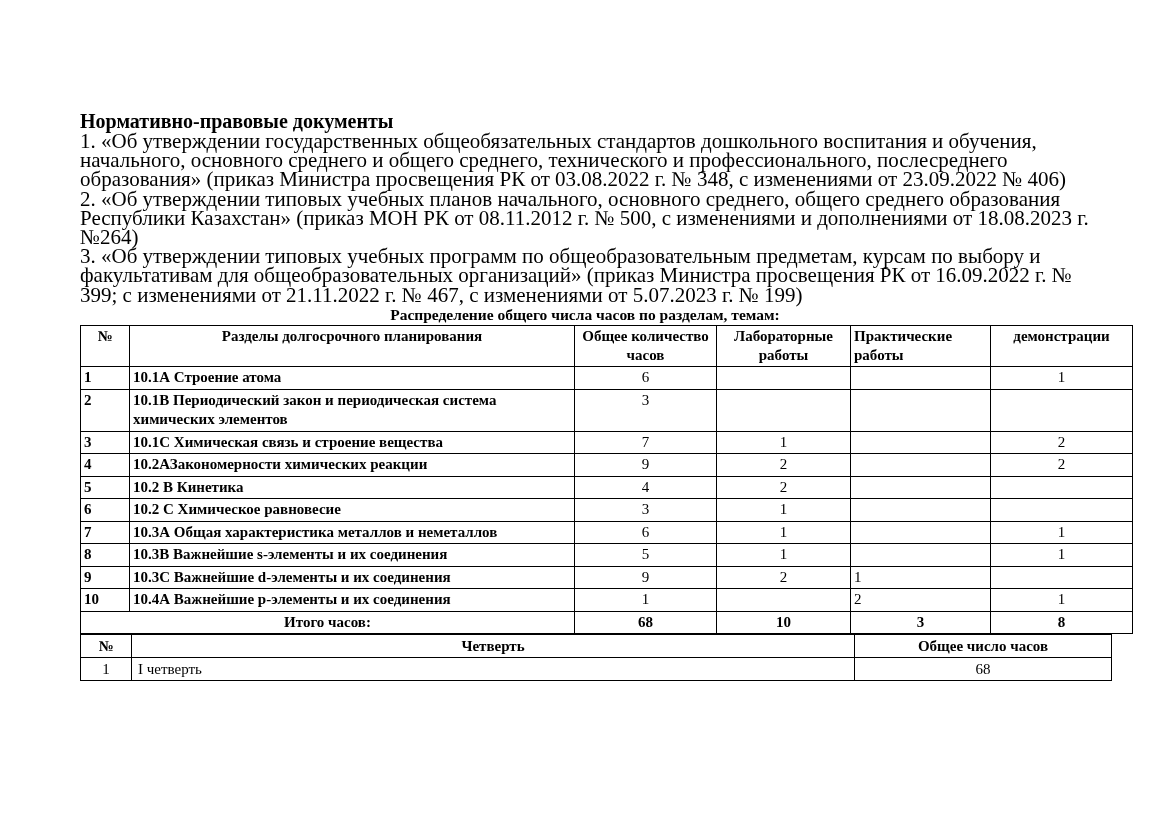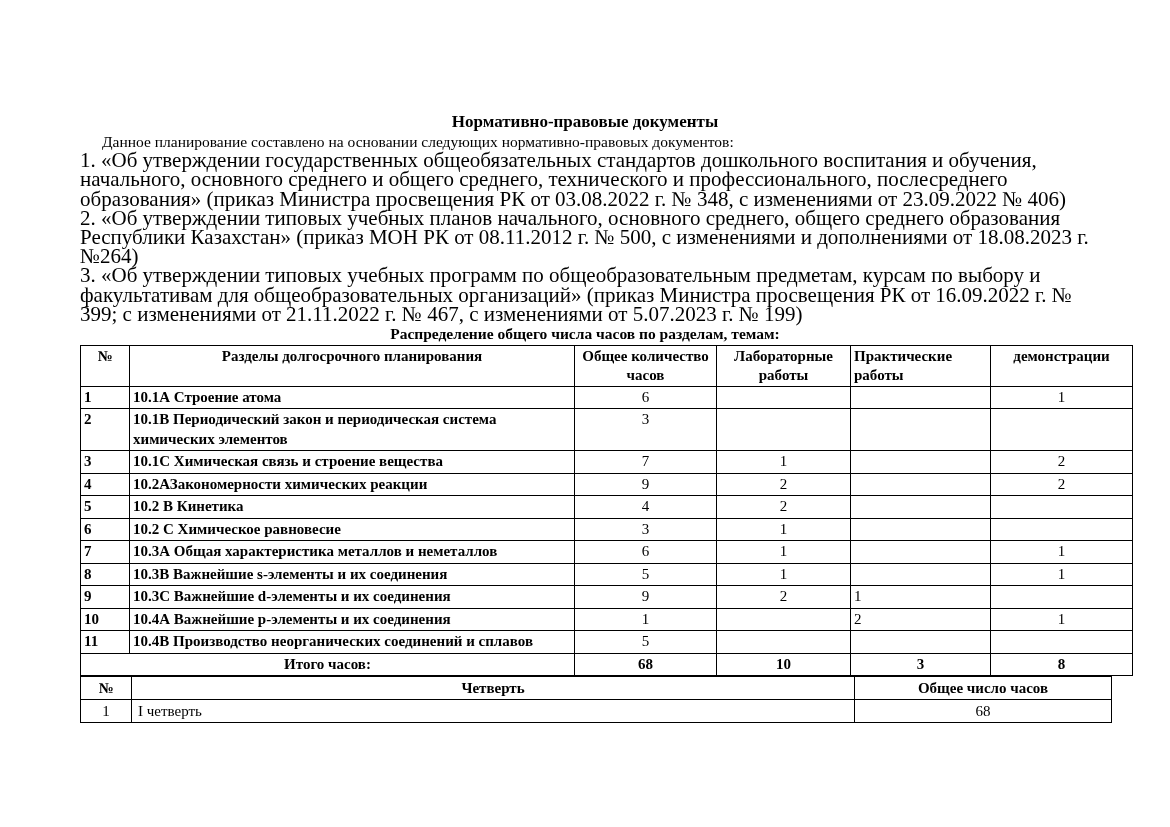--- a/index.html
+++ b/index.html
@@ -15,23 +15,22 @@
     overflow: hidden;
   }
   .page {
     position: relative;
     width: 1170px;
     height: 827px;
     box-sizing: border-box;
     padding: 112px 80px 0 80px;
   }
   .doc-title {
-    text-align: center;
-    font-weight: bold;
-    font-size: 17px;
+    font-weight: bold;
+    font-size: 20px;
     line-height: 19px;
     margin: 0 0 1px 0;
   }
   .intro-line {
     font-size: 15.5px;
     line-height: 19.2px;
     margin: 0;
     text-indent: 22px;
   }
   .para {
@@ -114,21 +113,20 @@
   .q-hrs  { width: 250px; text-align: center; }
   .q-name.left { text-align: left; padding-left: 6px; }
 </style>
 </head>
 <body>
 
 <div class="page">
 
   <div class="doc-title">Нормативно-правовые документы</div>
 
-  <p class="intro-line">Данное планирование составлено на основании следующих нормативно-правовых документов:</p>
 
   <p class="para">1. «Об утверждении государственных общеобязательных стандартов дошкольного воспитания и обучения, начального, основного среднего и общего среднего, технического и профессионального, послесреднего образования» (приказ Министра просвещения РК от 03.08.2022 г. № 348, с изменениями от 23.09.2022 № 406)</p>
   <p class="para">2. «Об утверждении типовых учебных планов начального, основного среднего, общего среднего образования Республики Казахстан» (приказ МОН РК от 08.11.2012 г. № 500, с изменениями и дополнениями от 18.08.2023 г. №264)</p>
   <p class="para">3. «Об утверждении типовых учебных программ по общеобразовательным предметам, курсам по выбору и факультативам для общеобразовательных организаций» (приказ Министра просвещения РК от 16.09.2022 г. № 399; с изменениями от 21.11.2022 г. № 467, с изменениями от 5.07.2023 г. № 199)</p>
 
   <div class="section-heading">Распределение общего числа часов по разделам, темам:</div>
 
   <table class="grid">
     <thead>
       <tr>
@@ -214,28 +212,20 @@
         <td class="c-demo"></td>
       </tr>
       <tr class="body-row">
         <td class="c-num">10</td>
         <td class="c-name">10.4А  Важнейшие р-элементы и их соединения</td>
         <td class="c-tot">1</td>
         <td class="c-lab"></td>
         <td class="c-prac">2</td>
         <td class="c-demo">1</td>
       </tr>
-      <tr class="body-row">
-        <td class="c-num">11</td>
-        <td class="c-name">10.4В Производство неорганических соединений и сплавов</td>
-        <td class="c-tot">5</td>
-        <td class="c-lab"></td>
-        <td class="c-prac"></td>
-        <td class="c-demo"></td>
-      </tr>
       <tr class="total-row">
         <td colspan="2">Итого часов:</td>
         <td class="c-tot">68</td>
         <td class="c-lab">10</td>
         <td class="c-prac">3</td>
         <td class="c-demo">8</td>
       </tr>
     </tbody>
   </table>
 

